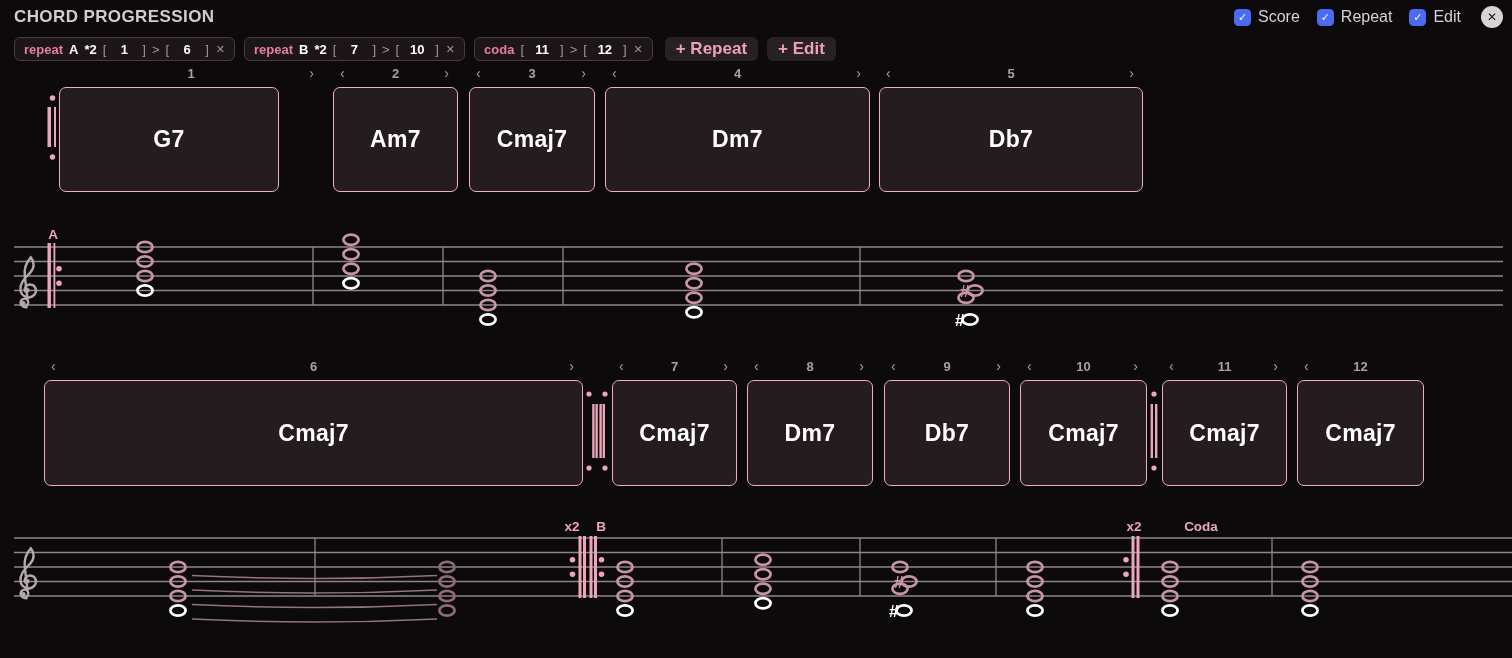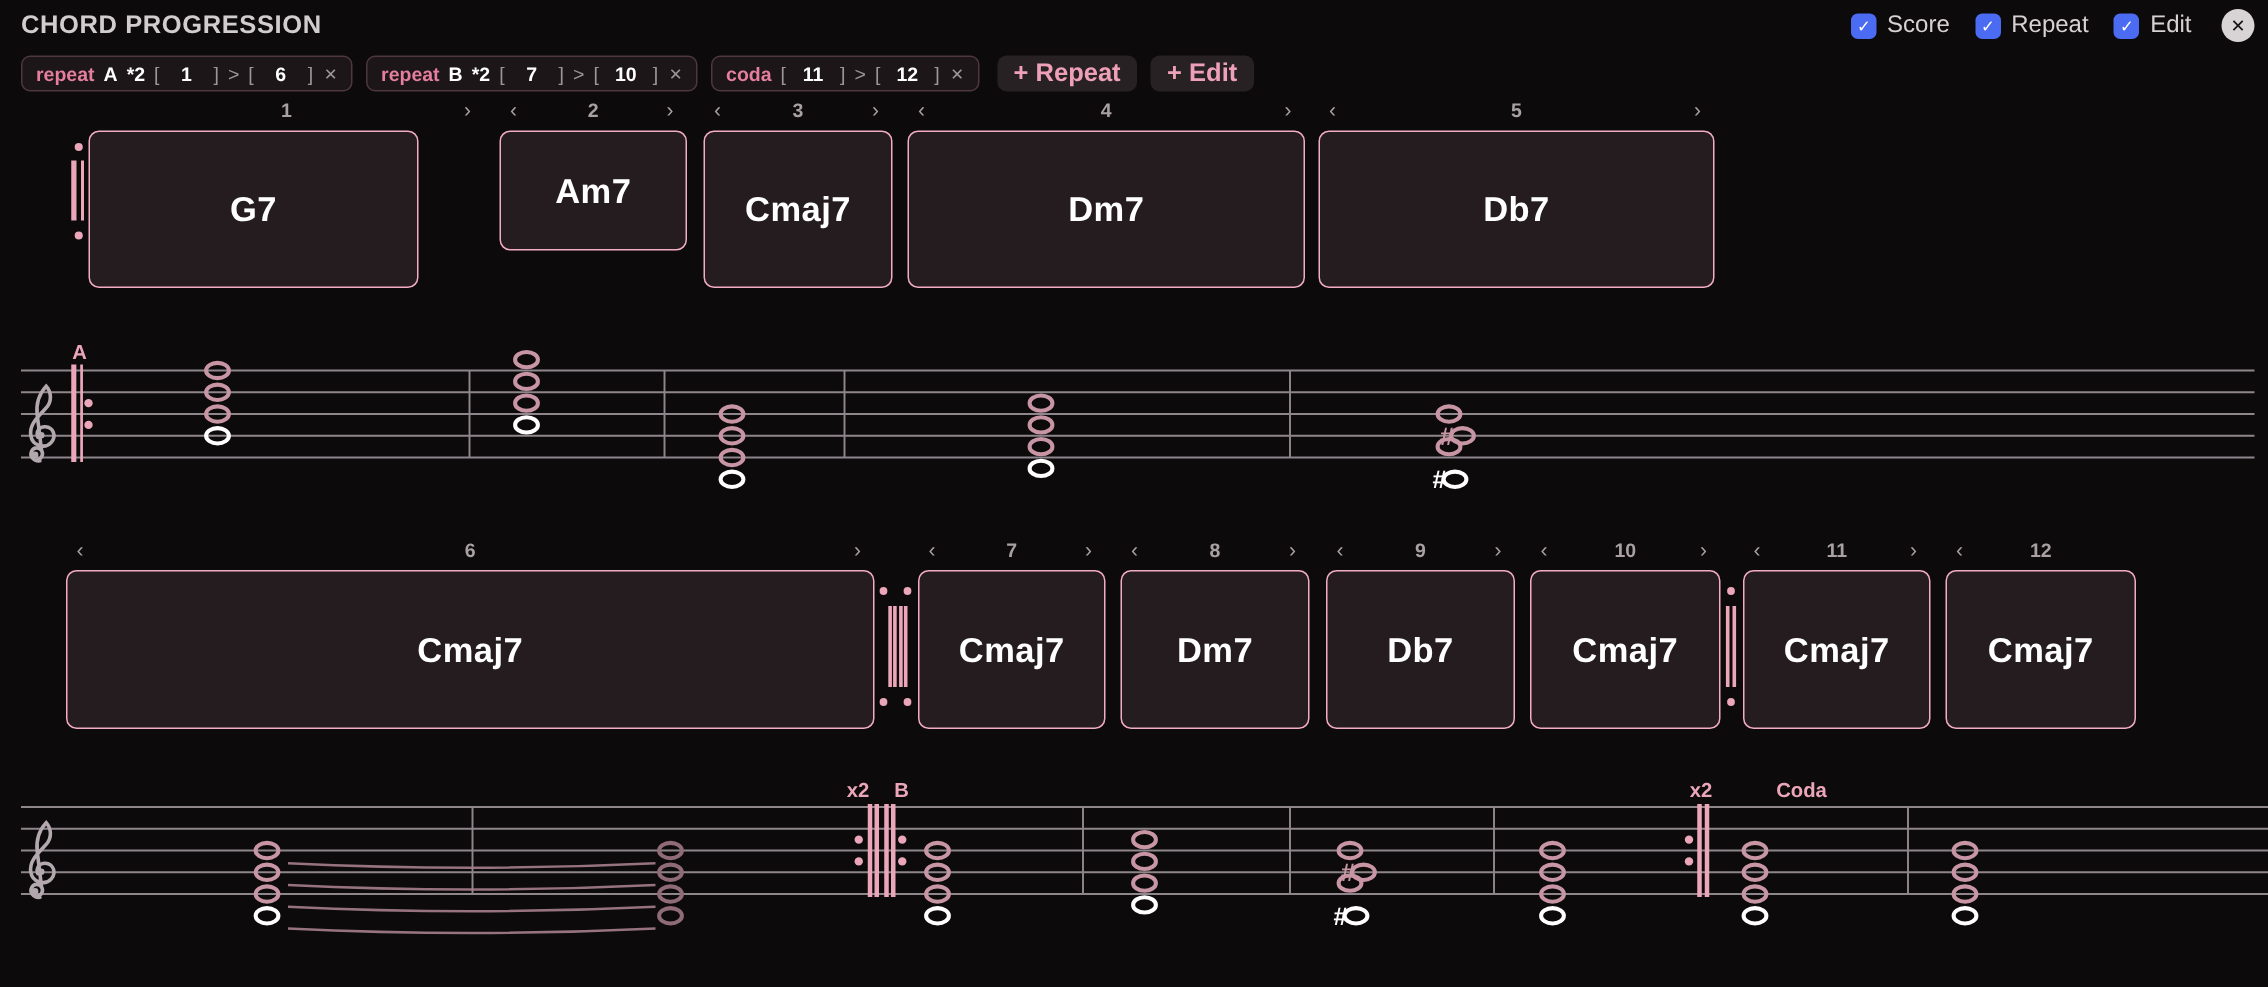--- a/index.html
+++ b/index.html
@@ -100,21 +100,21 @@
           <span class="ar next">›</span>
         </div>
         <div class="chord-box" style="left: 59px; top: 87px; width: 220px; height: 105px;">
           <span class="cname">G7</span>
         </div>
         <div class="nav" style="left: 333px; top: 66px; width: 125px;">
           <span class="ar prev">‹</span>
           <span class="n">2</span>
           <span class="ar next">›</span>
         </div>
-        <div class="chord-box" style="left: 333px; top: 87px; width: 125px; height: 80px;">
+        <div class="chord-box" style="left: 333px; top: 87px; width: 125px; height: 105px;">
           <span class="cname">Am7</span>
         </div>
         <div class="nav" style="left: 469px; top: 66px; width: 126px;">
           <span class="ar prev">‹</span>
           <span class="n">3</span>
           <span class="ar next">›</span>
         </div>
         <div class="chord-box" style="left: 469px; top: 87px; width: 126px; height: 105px;">
           <span class="cname">Cmaj7</span>
         </div>

